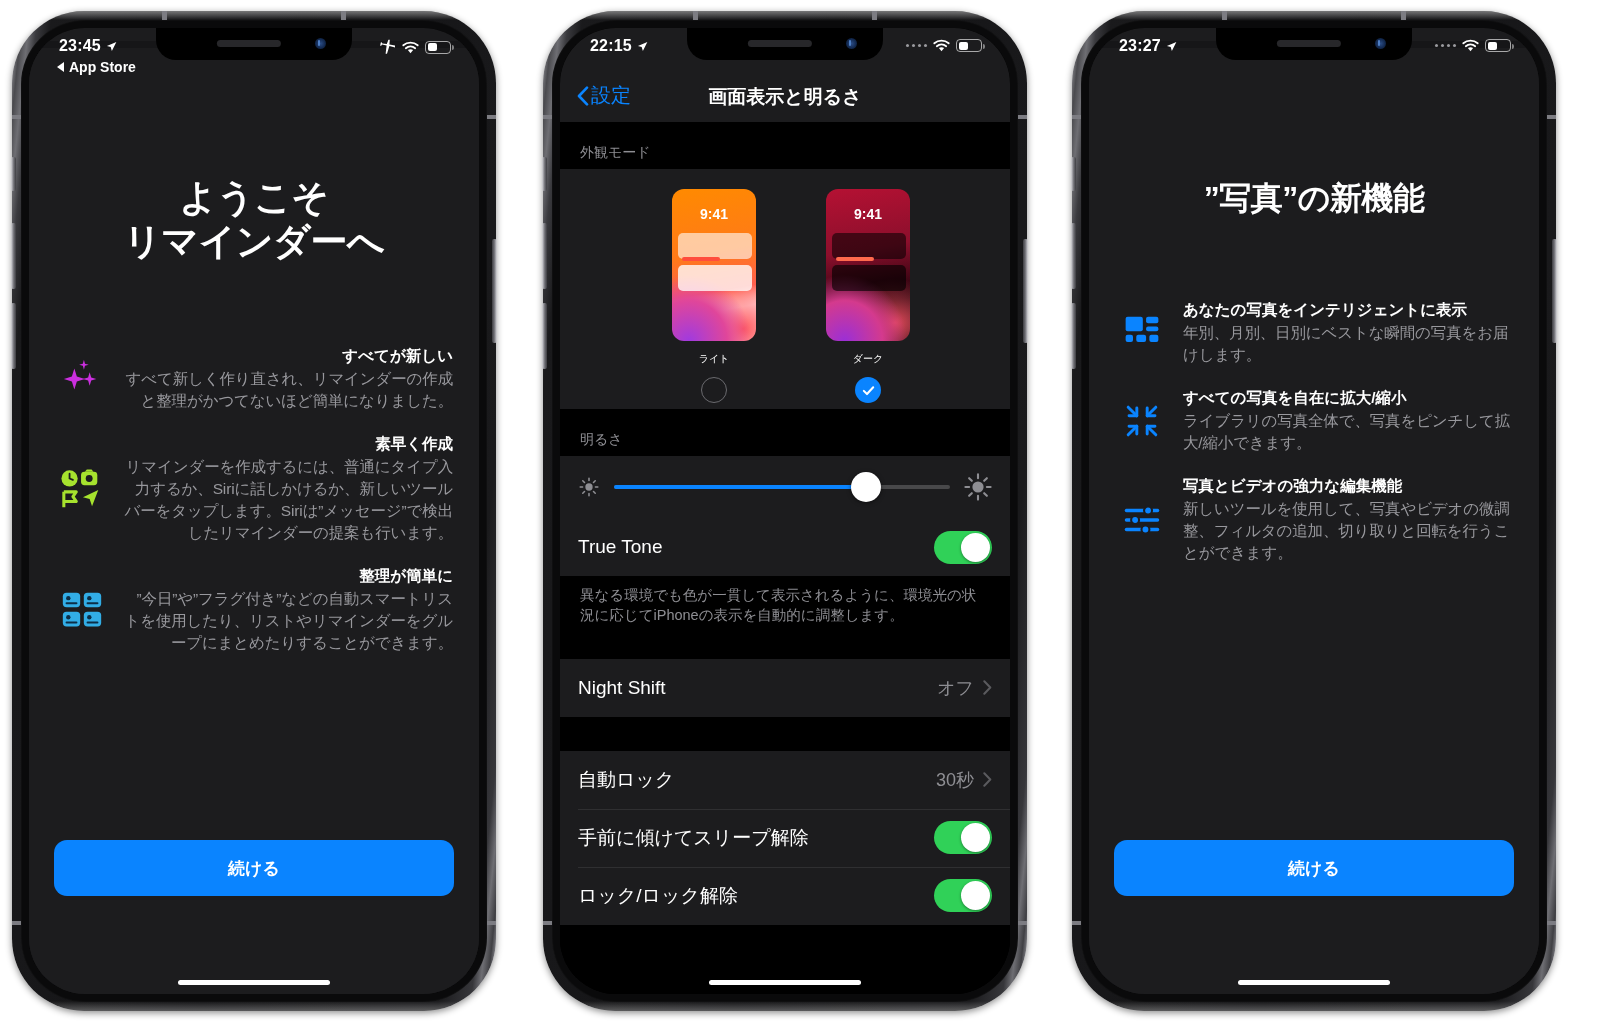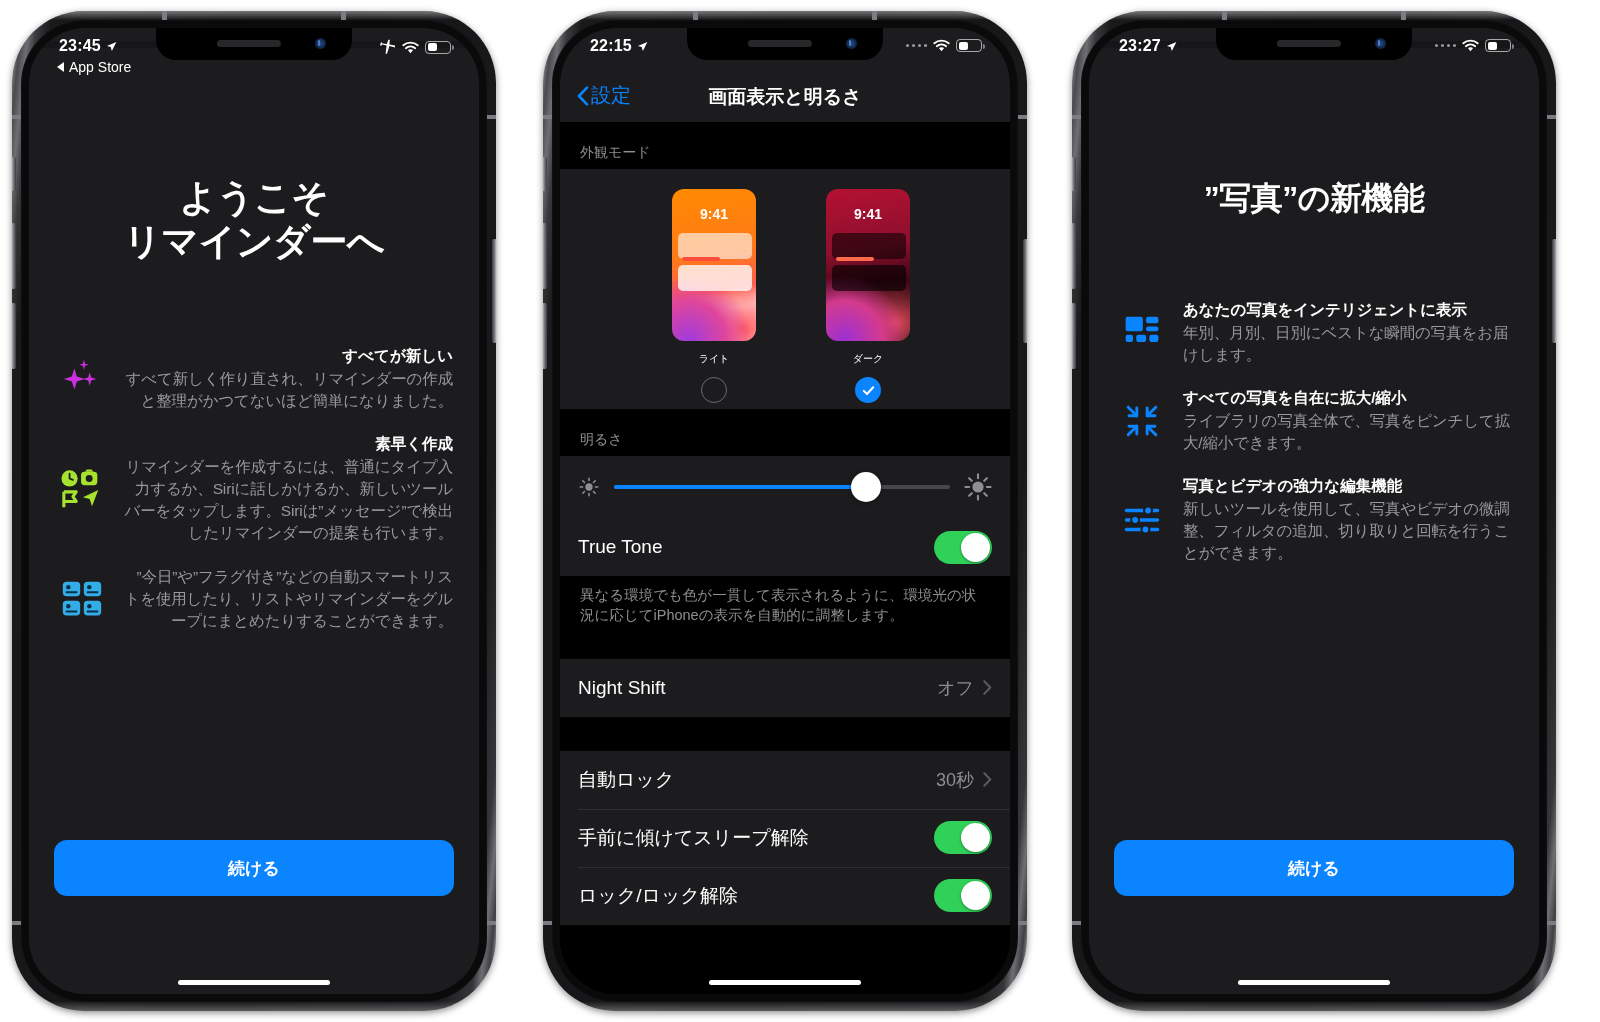--- a/index.html
+++ b/index.html
@@ -87,21 +87,21 @@
   .statusbar {
     position: absolute; top: 0; left: 0; right: 0; height: 46px;
     z-index: 5; color: #fff;
   }
   .sb-left { position: absolute; left: 30px; top: 9px; display: flex; align-items: center; gap: 5px; }
   .sb-time { font-size: 16px; font-weight: bold; letter-spacing: .2px; }
   .loc-arrow { width: 11px; height: 11px; }
   .sb-back {
     position: absolute; left: 28px; top: 31px;
     display: flex; align-items: center; gap: 5px;
-    font-size: 14px; font-weight: normal; color: #fff;
+    font-size: 14px; font-weight: bold; color: #fff;
   }
   .sb-back .tri {
     width: 0; height: 0; border-top: 5px solid transparent;
     border-bottom: 5px solid transparent; border-right: 7px solid #fff;
   }
   .sb-right { position: absolute; right: 28px; top: 11px; display: flex; align-items: center; gap: 6px; }
   .dots { display: flex; gap: 2.5px; align-items: center; }
   .dots i { display: block; width: 3.5px; height: 3.5px; border-radius: 50%; background: #9a9a9e; }
   .airplane { width: 16px; height: 16px; }
   .wifi { width: 17px; height: 13px; }
@@ -330,20 +330,21 @@
                   <circle cx="31" cy="10" r="2.4"></circle>
                     <rect x="28" y="14.5" width="13" height="2.3" rx="1.1"></rect>
                   <circle cx="8" cy="31" r="2.4"></circle>
                     <rect x="5" y="35.5" width="13" height="2.3" rx="1.1"></rect>
                   <circle cx="31" cy="31" r="2.4"></circle>
                     <rect x="28" y="35.5" width="13" height="2.3" rx="1.1"></rect>
                 </g>
               </svg>
             </div>
             <div class="feat-tx">
+              <div class="feat-h">整理が簡単に</div>
               <div class="feat-b">”今日”や”フラグ付き”などの自動スマートリストを使用したり、リストやリマインダーをグループにまとめたりすることができます。</div>
             </div>
           </div>
         </div>
 
         <button class="cta">続ける</button>
       </div>
 
       <div class="notch">
         <div class="speaker"></div>

